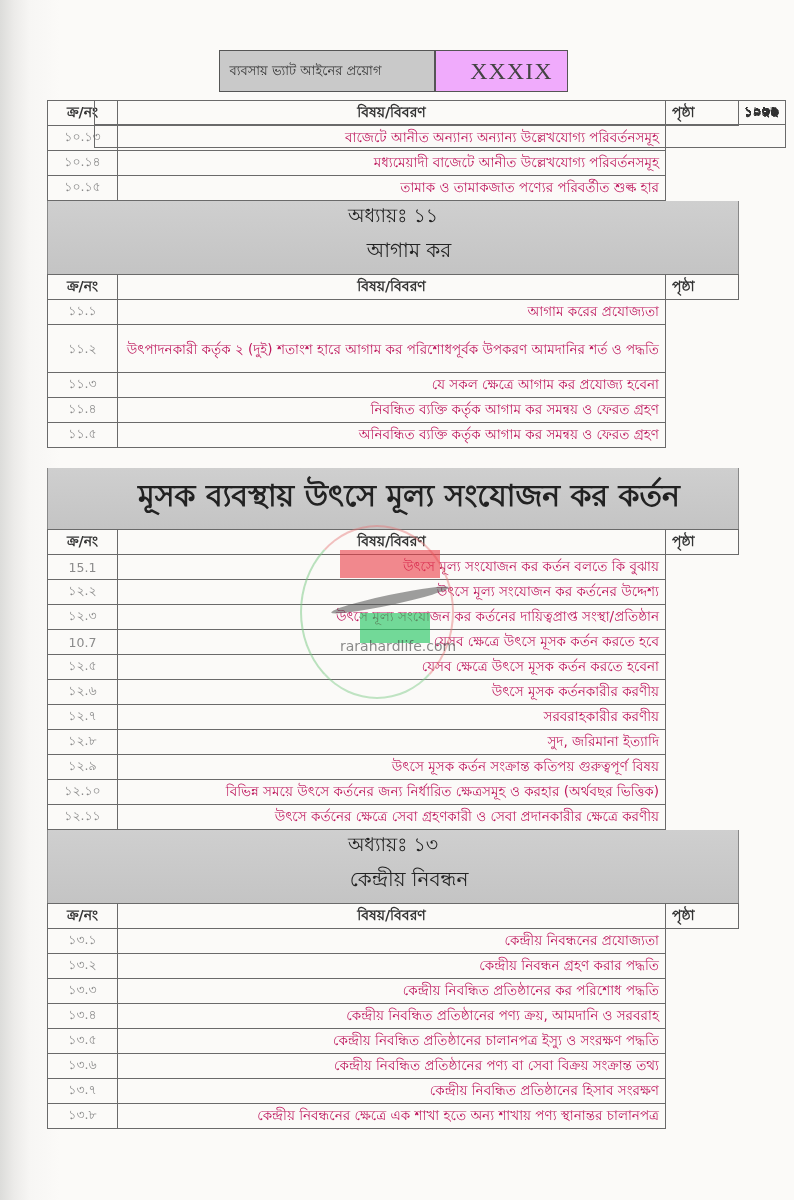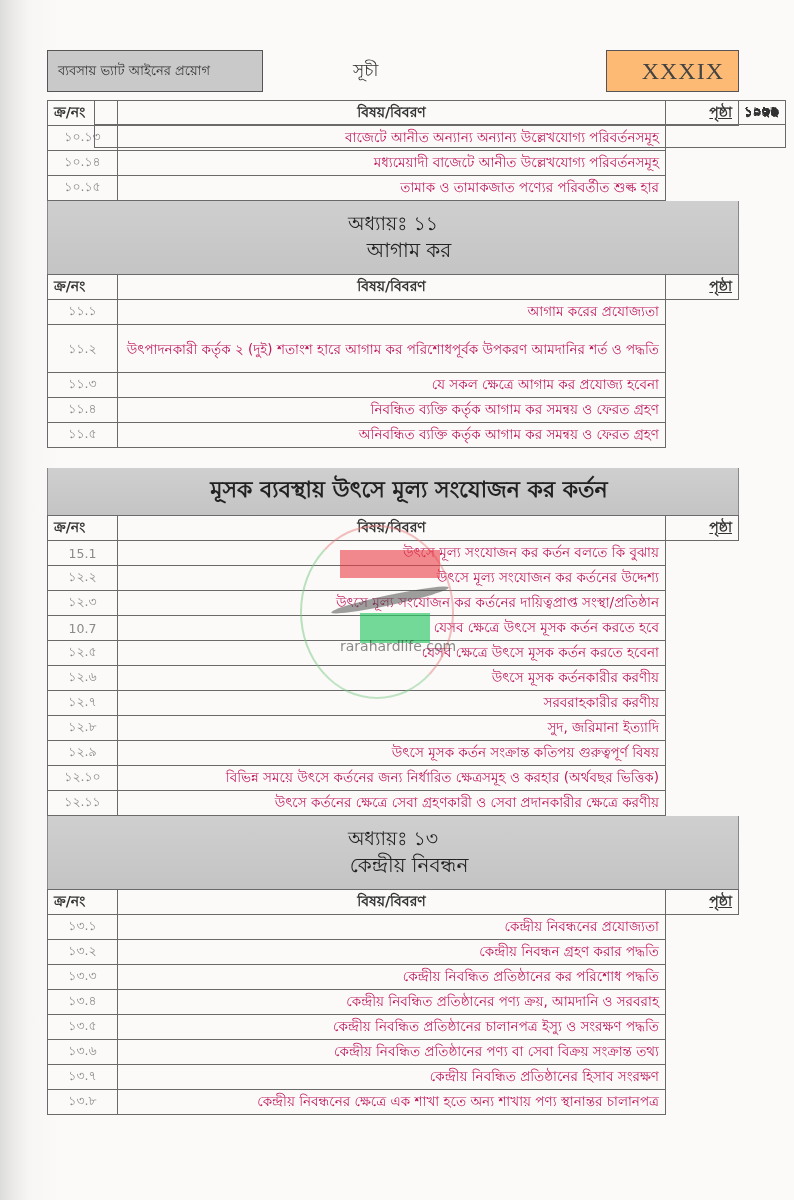--- a/index.html
+++ b/index.html
@@ -9,55 +9,54 @@
     font-family: "DejaVu Sans", sans-serif;
     color:#2a2a2a;
     position:relative;
   }
   .page { position:absolute; left:47px; top:50px; width:692px; }
 
   
   .hdr { display:flex; height:42px; margin-bottom:8px;justify-content:center; }
   .hdr .book { width:216px; background:#c9c9c9; border:1.5px solid #555; display:flex; align-items:center; padding-left:10px; font-size:13px; color:#333; box-sizing:border-box; }
   .hdr .mid { flex:1; display:flex; align-items:center; padding-left:90px; font-size:17px; color:#333; }
-  .hdr .pg { width:133px; background:#fdba74; border:1.5px solid #555; display:flex; align-items:center; justify-content:flex-end; padding-right:14px; font-family:"Liberation Serif", serif; font-size:24px; color:#444; letter-spacing:1px; box-sizing:border-box; }
+  .hdr .pg { width:133px; background:#f0abfc; border:1.5px solid #555; display:flex; align-items:center; justify-content:flex-end; padding-right:14px; font-family:"Liberation Serif", serif; font-size:24px; color:#444; letter-spacing:1px; box-sizing:border-box; }
 
   table { border-collapse:collapse; width:692px; table-layout:fixed; background:#fbfaf8; }
   td, th { border:1px solid #6a6a6a; padding:0 6px; font-weight:normal; font-size:13.5px; height:25px; box-sizing:border-box; }
   col.c1 { width:70px; } col.c3 { width:73px; }
   th { font-size:14px; font-weight:bold; color:#333; }
-  th.h1 { text-align:left; }
+  th.h1 { text-align:center; }
   th.h2 { text-align:center; }
-  th.h3 { text-align:right;text-decoration:underline; }
+  th.h3 { text-align:left; }
   td.num { color:#8a8a8a; text-align:center; font-size:12.5px; }
   td.title { color:#be185d; text-align:right; }
   td.page { text-align:right; color:#333; }
   tr.tall td { height:48px; line-height:22px; }
 
   .chap { background:linear-gradient(#cfcfcf,#c4c4c4); text-align:center; color:#222; border-left:1px solid #888; border-right:1px solid #888; }
-  .chap .no { font-size:19px; padding-top:8px; height:30px; box-sizing:border-box; }
+  .chap .no { font-size:19px; padding-top:0; height:30px; box-sizing:border-box; }
   .chap .name { font-size:20px; padding:4px 0 6px;margin-left:32px; }
-  .chap12 .name { font-size:22px; font-weight:bold; }
+  .chap12 .name { font-size:30px; font-weight:bold; }
   .gap { height:20px; }
 
   .wm { position:absolute; left:300px; top:525px; width:150px; height:170px; pointer-events:none; }
   .wm .ring { position:absolute; left:0; top:0; width:150px; height:170px; border-radius:50%; border:2px solid rgba(230,120,120,0.45); border-left-color:rgba(120,200,130,0.5); border-bottom-color:rgba(120,200,130,0.45); }
   .wm .red { position:absolute; left:40px; top:25px; width:100px; height:28px; background:rgba(235,60,70,0.6); }
   .wm .green { position:absolute; left:60px; top:88px; width:70px; height:30px; background:rgba(40,200,100,0.65); }
   .wm .swoosh { position:absolute; left:30px; top:70px; width:120px; height:10px; background:rgba(80,80,80,0.55); transform:rotate(-12deg); border-radius:50%; }
   .wm .url { position:absolute; left:40px; top:113px; font-size:14px; color:rgba(60,60,60,0.6); }
 </style>
 </head>
 <body>
 
 <div class="page">
 
   <div class="hdr">
     <div class="book">ব্যবসায় ভ্যাট আইনের প্রয়োগ</div>
-    <div class="mid">সূচী</div>
     <div class="pg">XXXIX</div>
   </div>
 
   <table>
     <colgroup>
         <col class="c1">
         <col>
         <col class="c3">
       </colgroup>
     <tbody>

